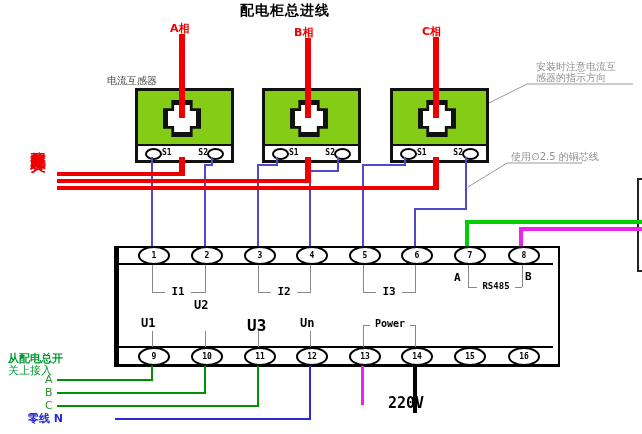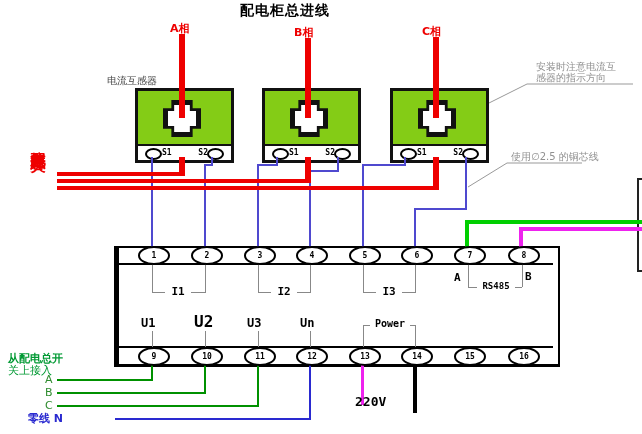--- a/index.html
+++ b/index.html
@@ -156,22 +156,22 @@
 
   <div class="brk" style="left:468px;top:263px;width:1px;height:24px"></div>
   <div class="brk" style="left:522px;top:263px;width:1px;height:24px"></div>
   <div class="brk" style="left:468px;top:287px;width:54px;height:1px"></div>
   <div class="lbl mono" style="left:454px;top:271px;font-size:11px;z-index:5">A</div>
   <div class="lbl mono" style="left:525px;top:270px;font-size:11px;z-index:5">B</div>
   <div class="blbl mono" style="left:477px;top:281px;width:38px;font-size:9px">RS485</div>
 
 
   <div class="lbl mono" style="left:141px;top:316px;font-size:12px;z-index:5">U1</div>
-  <div class="lbl mono" style="left:194px;top:312px;font-size:16px;z-index:5">U2</div>
-  <div class="lbl mono" style="left:247px;top:316px;font-size:12px;z-index:5">U3</div>
+  <div class="lbl mono" style="left:194px;top:298px;font-size:12px;z-index:5">U2</div>
+  <div class="lbl mono" style="left:247px;top:316px;font-size:16px;z-index:5">U3</div>
   <div class="lbl mono" style="left:300px;top:316px;font-size:12px;z-index:5">Un</div>
   <div class="brk" style="left:152px;top:331px;width:1px;height:16px"></div>
   <div class="brk" style="left:205px;top:331px;width:1px;height:16px"></div>
   <div class="brk" style="left:258px;top:331px;width:1px;height:16px"></div>
   <div class="brk" style="left:310px;top:331px;width:1px;height:16px"></div>
 
   <div class="brk" style="left:363px;top:325px;width:53px;height:1px"></div>
   <div class="brk" style="left:363px;top:325px;width:1px;height:22px"></div>
   <div class="brk" style="left:415px;top:325px;width:1px;height:22px"></div>
   <div class="blbl mono" style="left:370px;top:318px;width:40px;font-size:10px">Power</div>
@@ -187,15 +187,15 @@
   <div class="lbl" style="left:45px;top:399px;font-size:11px;color:#2e8b2e">C</div>
   <div class="lbl" style="left:8px;top:351px;font-size:11px;font-weight:bold;color:#009933">从配电总开</div>
   <div class="lbl" style="left:8px;top:363px;font-size:11px;font-weight:normal;color:#009933">关上接入</div>
 
   <div class="wire" style="left:309px;top:364px;width:2px;height:56px;background:#2a2ad0;z-index:2"></div>
   <div class="wire" style="left:115px;top:418px;width:196px;height:2px;background:#2a2ad0;z-index:2"></div>
   <div class="lbl" style="left:28px;top:411px;font-size:11px;font-weight:bold;color:#2a2ad0">零线 N</div>
 
   <div class="wire" style="left:361px;top:364px;width:3px;height:41px;background:#ee22ee;z-index:2"></div>
   <div class="wire" style="left:413px;top:364px;width:4px;height:49px;background:#000;z-index:2"></div>
-  <div class="lbl mono" style="left:355px;top:394px;font-size:13px;z-index:5">220V</div>
+  <div class="lbl mono" style="left:388px;top:394px;font-size:15px;z-index:5">220V</div>
 
 </div>
 
 </body></html>

